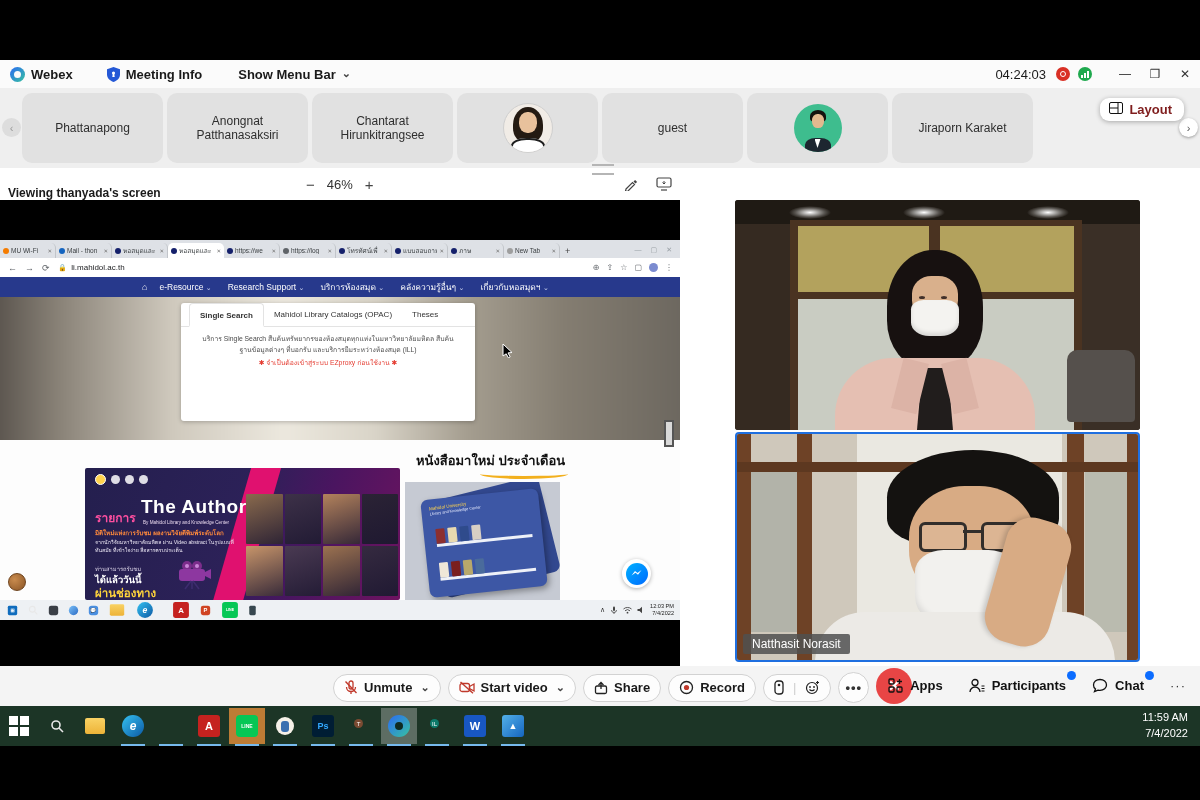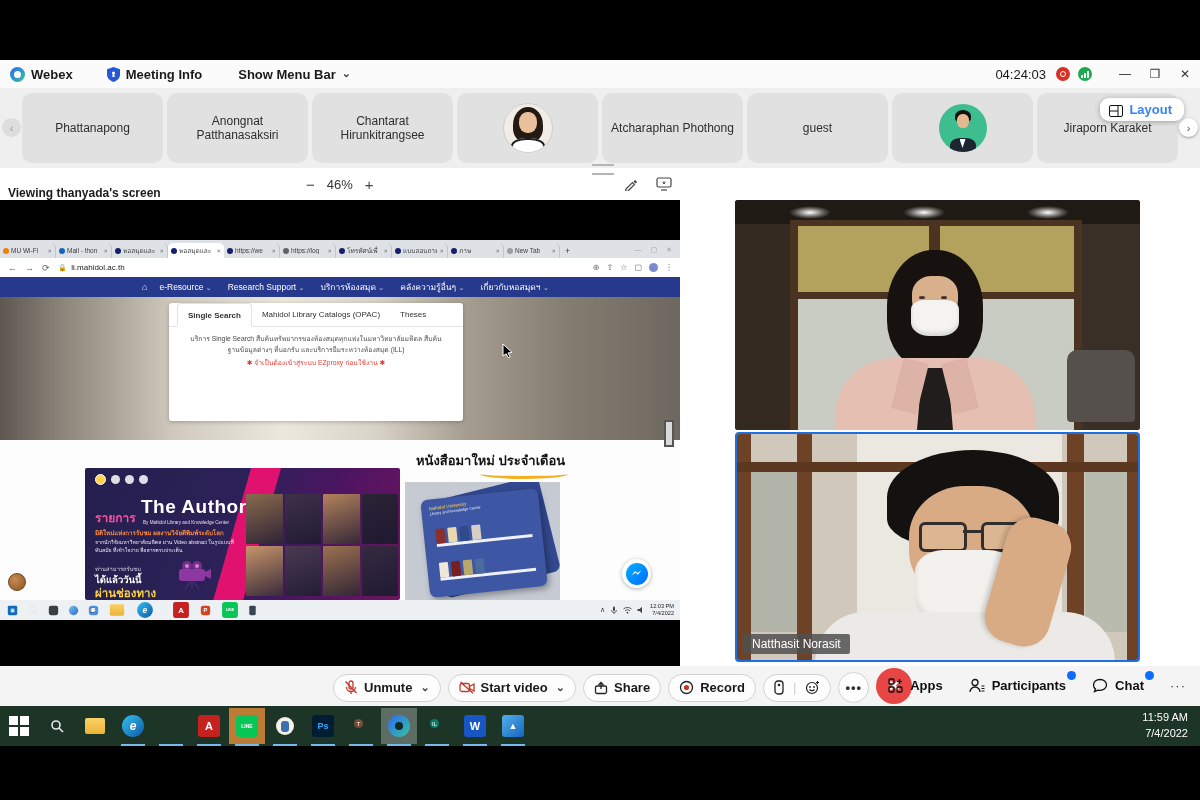--- a/index.html
+++ b/index.html
@@ -27,21 +27,21 @@
 
   
   .filmstrip{position:absolute;top:88px;left:0;width:1200px;height:80px;background:#efefef;}
   .strip-cards{position:absolute;left:22px;top:5px;display:flex;gap:4px;}
   .pcard{width:141px;height:70px;background:#e1e1e1;border-radius:10px;display:flex;align-items:center;justify-content:center;}
   .pname{font-size:12px;color:#2e2e2e;text-align:center;padding:0 6px;}
   .strip-nav{width:19px;height:19px;border-radius:50%;display:flex;align-items:center;justify-content:center;font-size:11px;}
   .strip-prev{left:2px;top:30px;background:#dddddd;color:#9a9a9a;}
   .strip-next{right:2px;top:30px;background:#ffffff;color:#555;box-shadow:0 1px 3px rgba(0,0,0,.35);}
   .layout-btn{position:absolute;right:16px;top:10px;background:#fff;border-radius:9px;padding:4px 12px 4px 9px;
-              display:flex;align-items:flex-end;gap:6px;font-size:13px;font-weight:bold;color:#3b82f6;
+              display:flex;align-items:flex-start;gap:6px;font-size:13px;font-weight:bold;color:#7f1d1d;
               box-shadow:0 1px 5px rgba(0,0,0,.3);}
   .collapse-handle{position:absolute;left:592px;top:-4px;width:22px;height:7px;border-top:2px solid #b5b5b5;border-bottom:2px solid #b5b5b5;}
   
   .av-photo{width:48px;height:48px;border-radius:50%;background:#f1ece6;border:1px solid #cfcfcf;position:relative;overflow:hidden;}
   .avp-hair{position:absolute;left:9px;top:3px;width:30px;height:36px;background:#241a12;border-radius:50% 50% 42% 42%;}
   .avp-face{position:absolute;left:15px;top:8px;width:18px;height:21px;background:#e8c19c;border-radius:46%;}
   .avp-body{position:absolute;left:7px;bottom:-4px;width:34px;height:18px;background:#fff;border-radius:45% 45% 0 0;box-shadow:inset 0 0 0 2px #1d1d1d;}
   .av-green{width:48px;height:48px;border-radius:50%;background:#3ebd8e;position:relative;overflow:hidden;}
   .avg-hair{position:absolute;left:16px;top:6px;width:16px;height:12px;background:#15120e;border-radius:50% 50% 30% 30%;}
   .avg-face{position:absolute;left:18px;top:10px;width:12px;height:14px;background:#e3b98f;border-radius:45%;}
@@ -74,21 +74,21 @@
   .padlock{font-size:7px;margin-right:4px;color:#5f6368;}
   .addr-right{margin-left:auto;display:flex;align-items:center;gap:7px;padding-right:7px;font-size:8px;color:#5f6368;}
   .addr-avatar{width:9px;height:9px;border-radius:50%;background:#7b8bd0;}
   .sitenav{position:absolute;top:37px;left:0;width:680px;height:20px;background:#27398c;display:flex;align-items:center;justify-content:flex-start;}
   .home-ic{color:#fff;font-size:9px;margin-left:142px;margin-right:12px;}
   .navitem{color:#fff;font-size:8.5px;margin-right:16px;white-space:nowrap;}
   .navcaret{font-size:7px;color:#cdd4f0;}
   .hero{position:absolute;top:57px;left:0;width:680px;height:143px;overflow:hidden;}
   .hero-bg{position:absolute;left:-10px;top:-10px;right:-10px;bottom:-10px;filter:blur(4px);
       background:linear-gradient(90deg,#56504a 0%,#8a8378 10%,#cfc9bd 26%,#ece8de 42%,#d9d4c8 55%,#a59e90 68%,#847d71 82%,#6b665e 100%);}
-  .scard{position:absolute;left:169px;top:6px;width:294px;height:118px;background:#fff;border-radius:3px;box-shadow:0 1px 4px rgba(0,0,0,.25);}
+  .scard{position:absolute;left:181px;top:6px;width:294px;height:118px;background:#fff;border-radius:3px;box-shadow:0 1px 4px rgba(0,0,0,.25);}
   .ctabs{display:flex;border-bottom:1px solid #e3e3e3;padding-left:8px;}
   .ctab{font-size:8px;color:#333;padding:7px 10px 5px;}
   .ctab.active{font-weight:bold;border:1px solid #e3e3e3;border-bottom:2px solid #fff;border-radius:4px 4px 0 0;margin-bottom:-1px;}
   .sdesc{font-size:6.8px;color:#4a4a4a;text-align:center;line-height:1.55;margin-top:7px;}
   .snote{font-size:6.8px;color:#e43b30;text-align:center;margin-top:2px;}
   .srow{display:flex;justify-content:center;align-items:center;margin-top:9px;gap:6px;}
   .sinput{width:198px;height:17px;border:1px solid #ccc;border-radius:2px;font-size:6.8px;color:#333;padding:0 5px;box-sizing:border-box;font-family:"Liberation Sans",sans-serif;}
   .sinput::placeholder{color:#9b9b9b;}
   .sbtn{width:46px;height:17px;background:#2e6bd0;border:none;border-radius:3px;color:#fff;font-size:7.5px;font-weight:bold;}
   .cursor-arrow{position:absolute;left:502px;top:46px;}
@@ -244,23 +244,20 @@
         </div>
         <div class="pcard">
           <span class="pname">Chantarat Hirunkitrangsee</span>
         </div>
         <div class="pcard">
           <div class="av-photo">
             <div class="avp-hair"></div>
             <div class="avp-face"></div>
             <div class="avp-body"></div>
           </div>
-        </div>
-        <div class="pcard">
-          <span class="pname">Atcharaphan Phothong</span>
         </div>
         <div class="pcard">
           <span class="pname">guest</span>
         </div>
         <div class="pcard">
           <div class="av-green">
             <div class="avg-hair"></div>
             <div class="avg-face"></div>
             <div class="avg-body"></div>
           </div>

